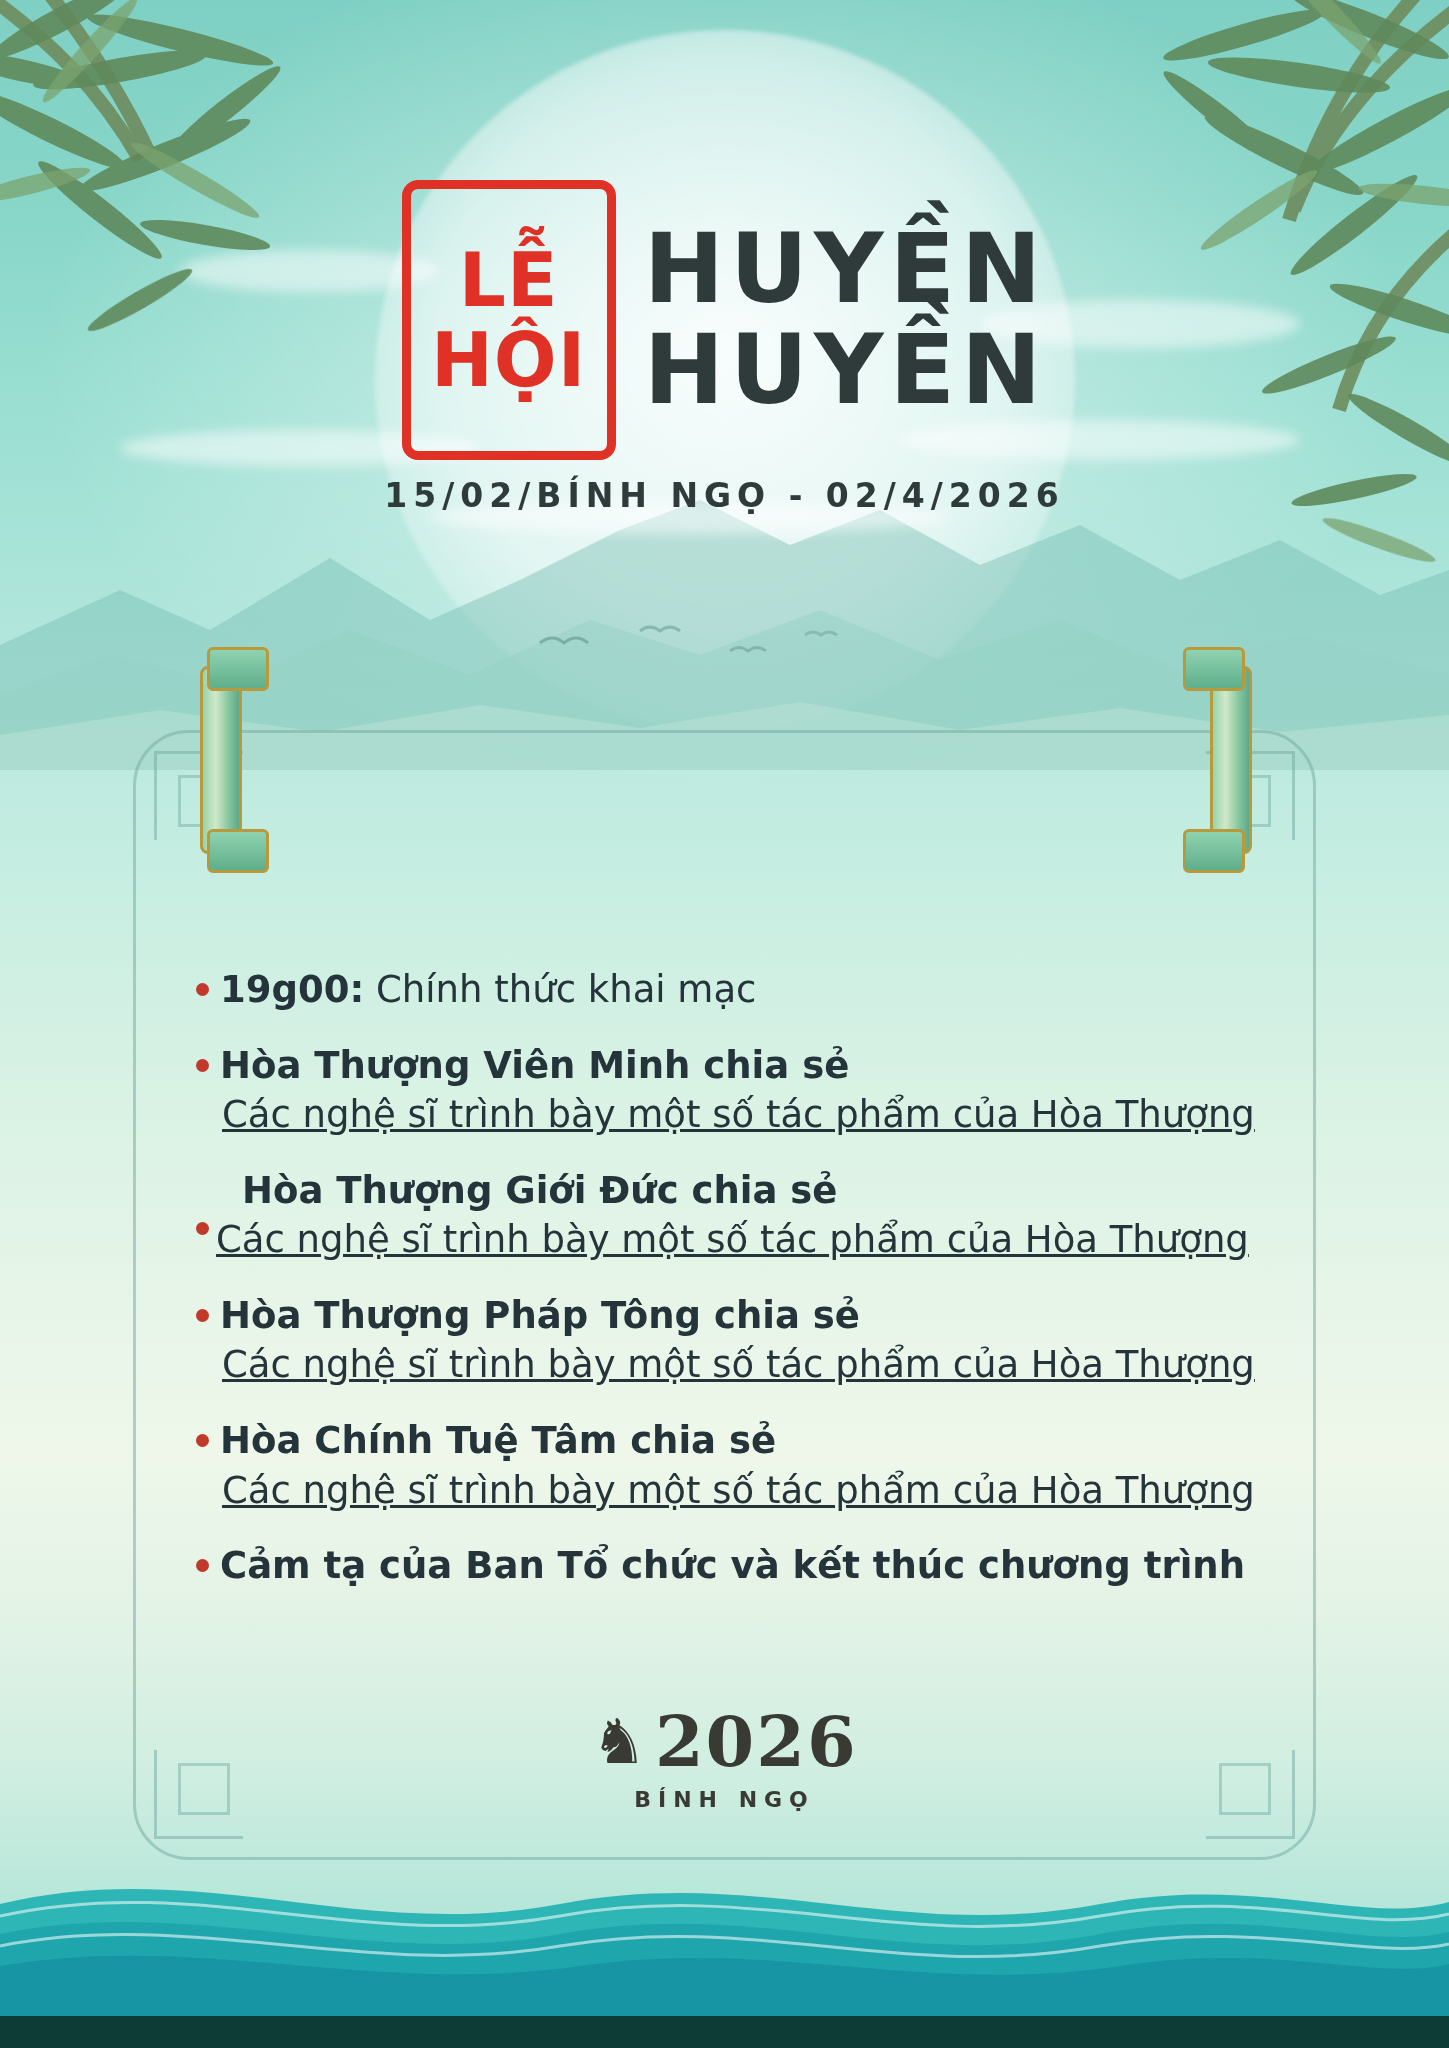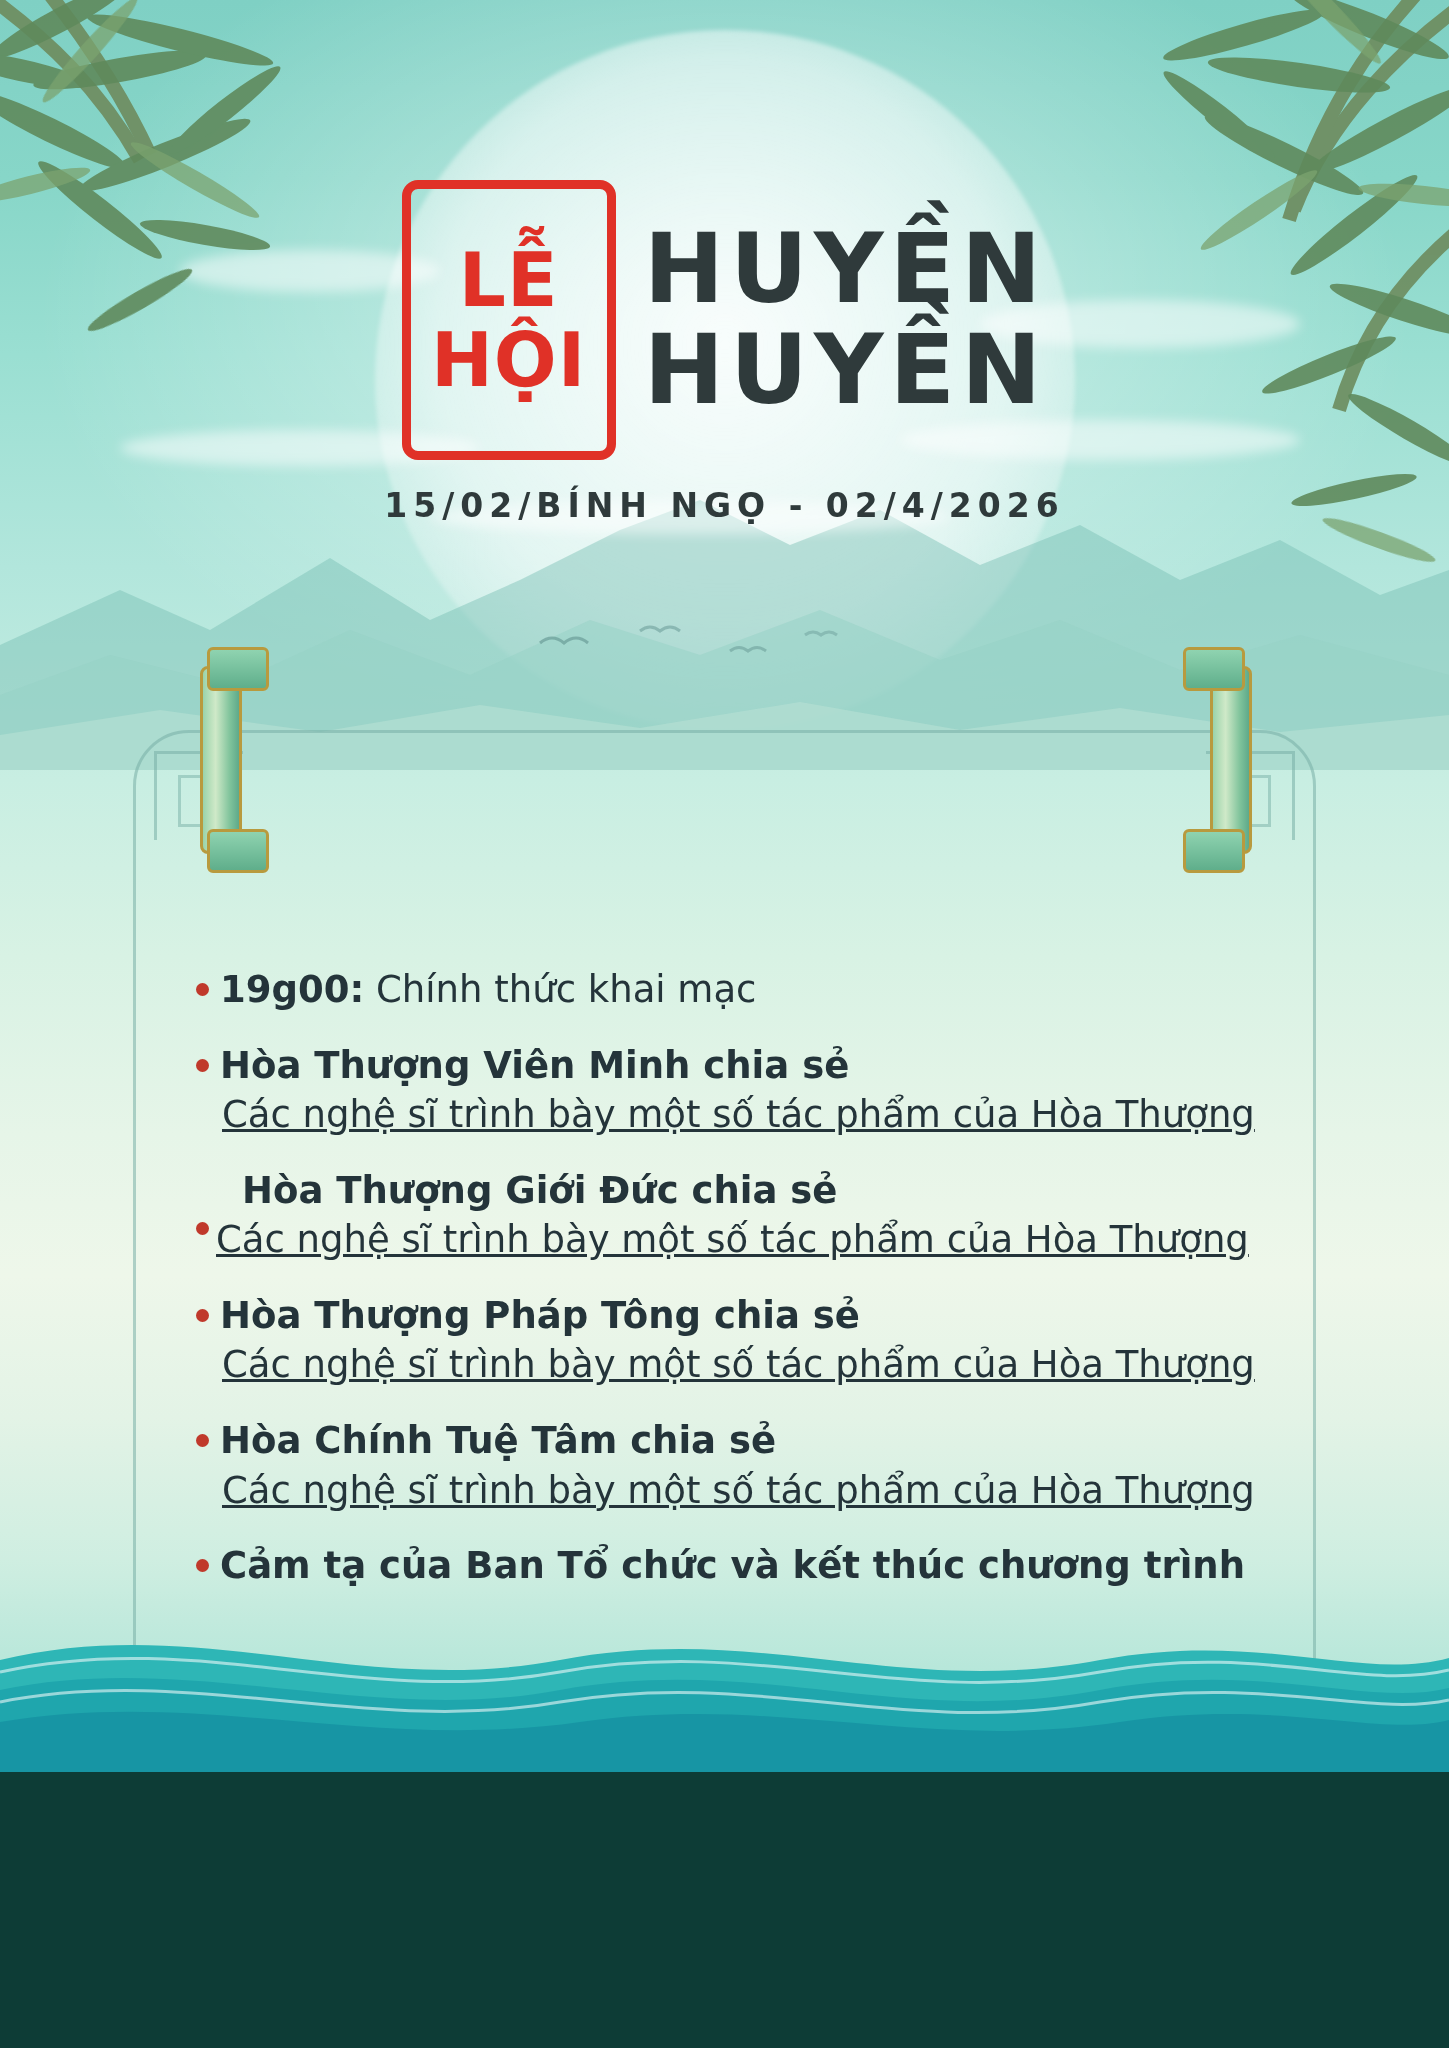--- a/index.html
+++ b/index.html
@@ -7,21 +7,21 @@
     padding: 0;
     background: #0d3c36;
   }
   body {
     font-family: "DejaVu Sans", sans-serif;
   }
 
   .poster {
     position: relative;
     width: 1449px;
-    height: 1772px;
+    height: 2016px;
     overflow: hidden;
     background:
       radial-gradient(ellipse 980px 620px at 50% 18%, rgba(255,255,255,0.55) 0%, rgba(255,255,255,0.22) 42%, rgba(255,255,255,0.0) 70%),
       linear-gradient(to bottom,
         #7fd0c4 0%,
         #87d6c8 10%,
         #9adfd2 20%,
         #b2e6dc 32%,
         #c8eee2 44%,
         #d8f2e4 54%,
@@ -109,21 +109,21 @@
   }
   .brand-line {
     color: #2f3a3b;
     font-family: "DejaVu Sans", sans-serif;
     font-weight: bold;
     font-size: 96px;
     letter-spacing: 6px;
     line-height: 1.05;
   }
   .date-line {
-    margin-top: 26px;
+    margin-top: 16px;
     color: #2f3a3b;
     font-family: "DejaVu Sans", sans-serif;
     font-weight: bold;
     font-size: 33px;
     letter-spacing: 6px;
   }
 
   
   .frame {
     position: absolute;

